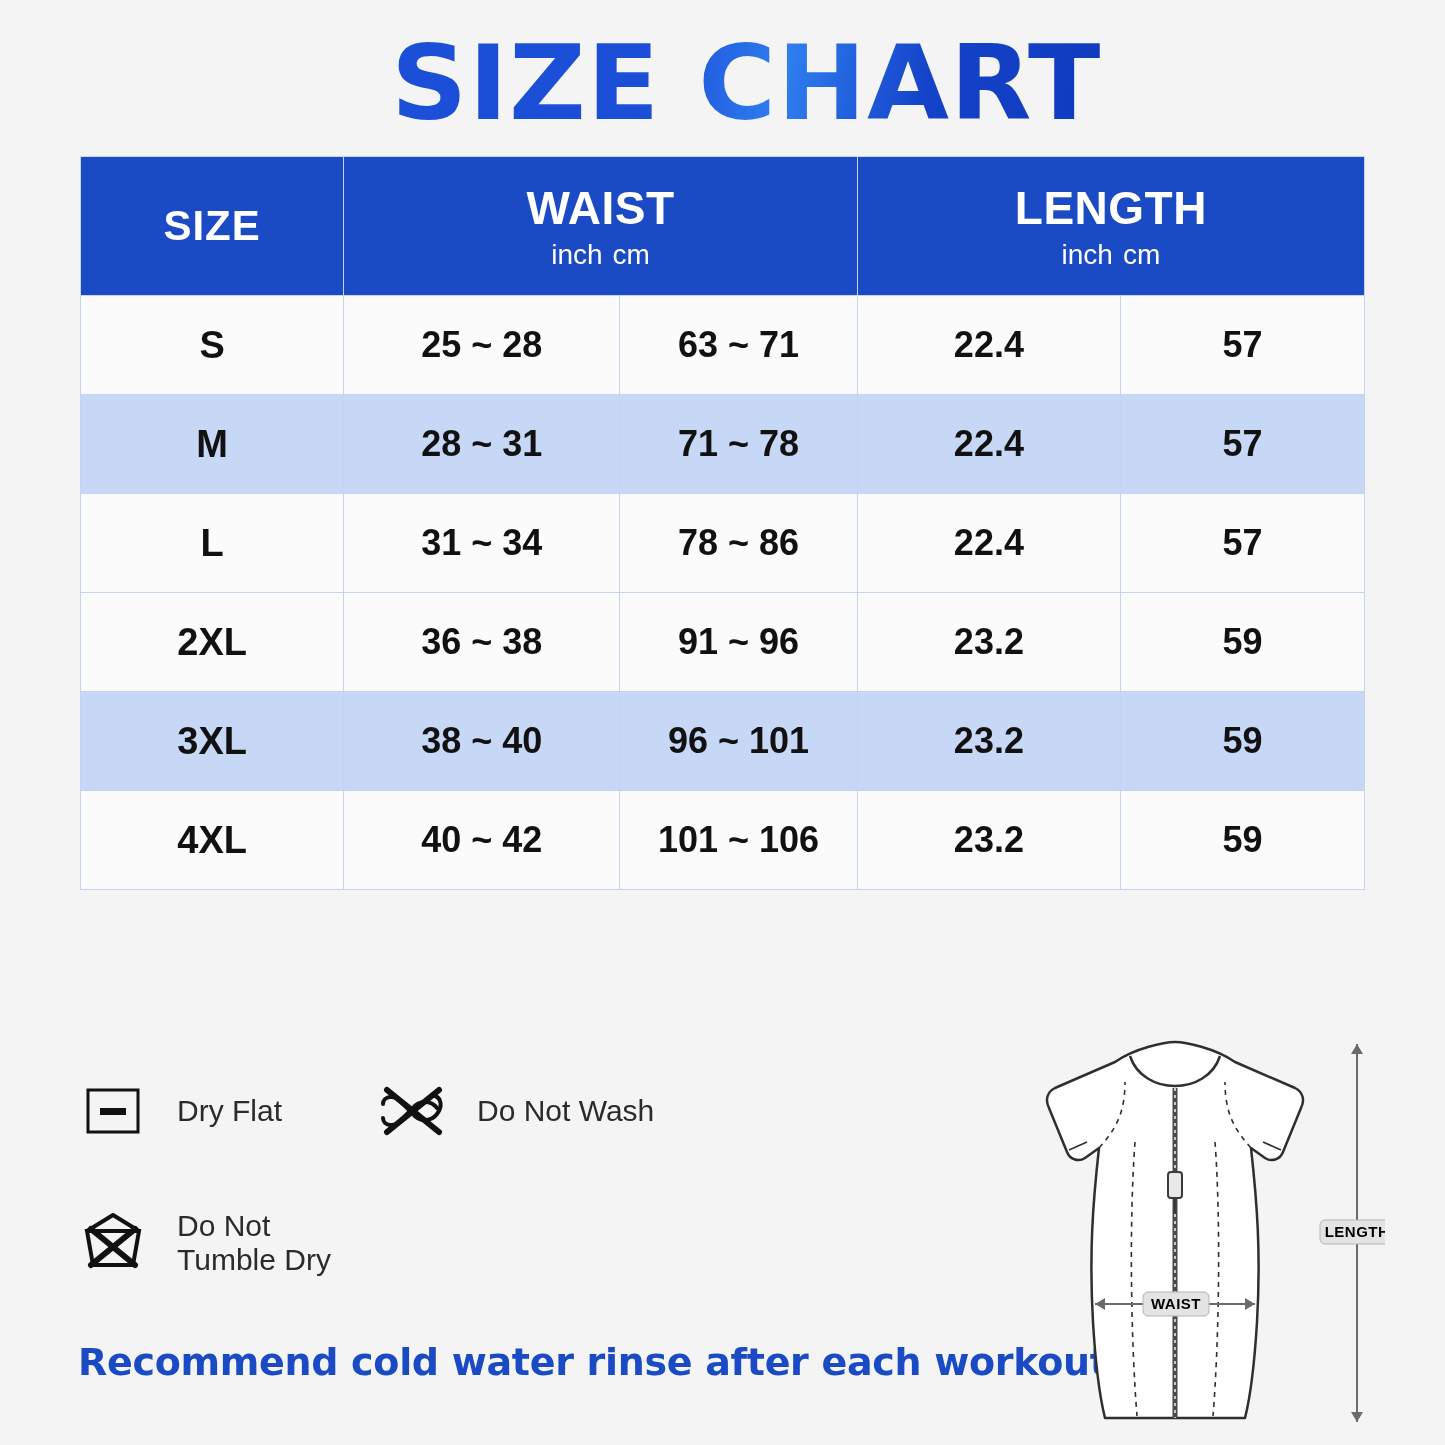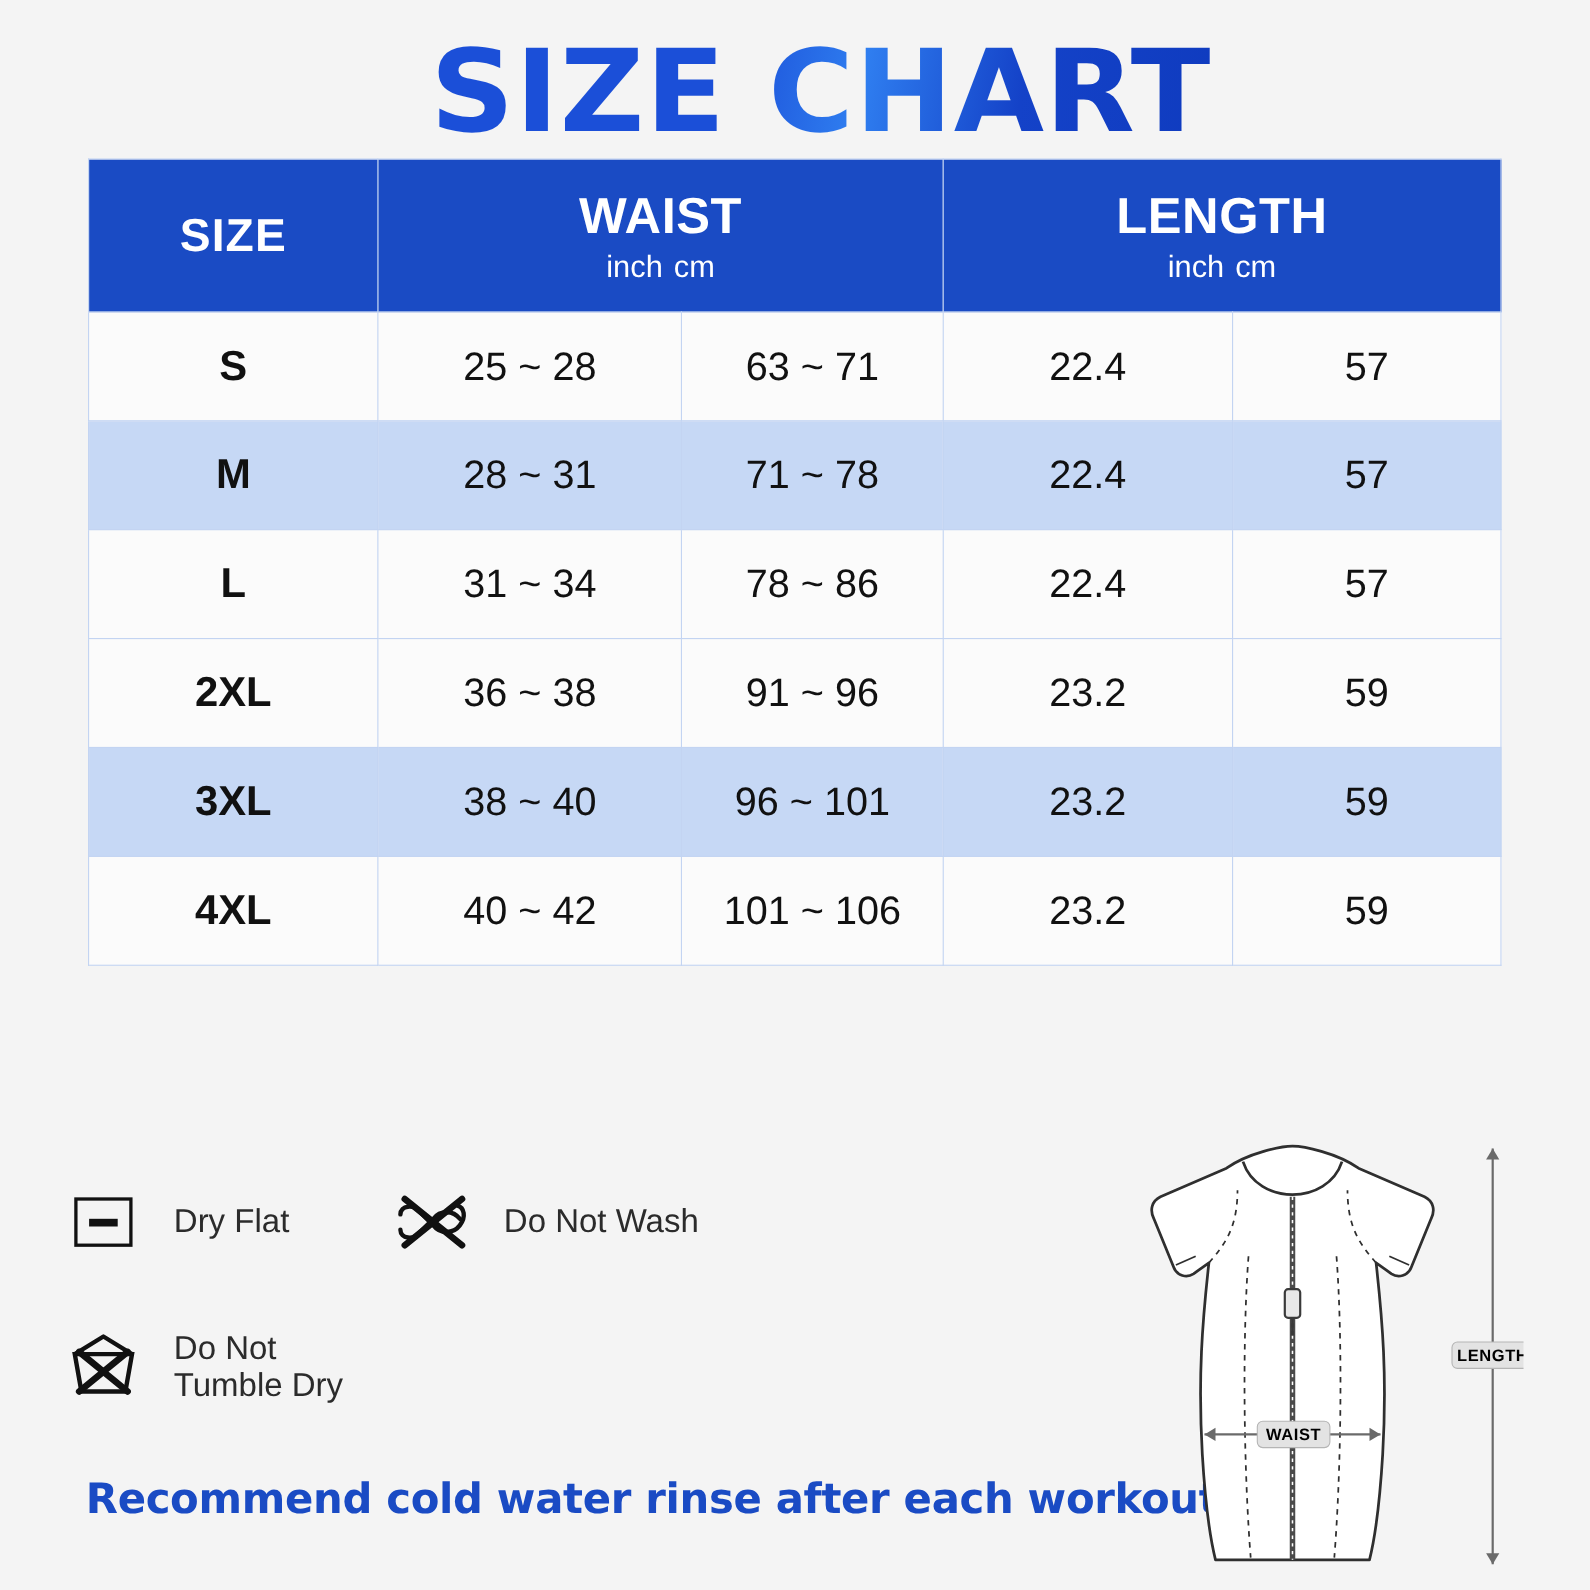--- a/index.html
+++ b/index.html
@@ -30,21 +30,21 @@
     -webkit-background-clip: text;
     background-clip: text;
     color: transparent;
     -webkit-text-fill-color: transparent;
     font-family: "DejaVu Sans", sans-serif;
     transform: scaleX(1.02);
   }
 
   
   .table-wrap {
-    margin: 0 auto 0 auto;
+    margin: 12px auto 0 auto;
     width: 1285px;
   }
   table.size-table {
     width: 100%;
     border-collapse: collapse;
     table-layout: fixed;
   }
   table.size-table th,
   table.size-table td {
     border: 1px solid #c3d4f2;
@@ -74,38 +74,38 @@
     justify-content: center;
     font-size: 28px;
     font-weight: 400;
     padding: 0 24px;
   }
   .group-units span:first-child { margin-right: 10px; }
 
   tbody td {
     height: 96px;
     font-size: 36px;
-    font-weight: 400;
+    font-weight: 700;
     color: #111;
   }
   tbody tr.odd td { background: #fbfbfb; }
   tbody tr.even td { background: #c6d8f5; }
   tbody td.size-cell { font-size: 38px; font-weight: 700; }
 
   
   col.c-size { width: 20.5%; }
   col.c-wi   { width: 21.5%; }
   col.c-wc   { width: 18.5%; }
   col.c-li   { width: 20.5%; }
   col.c-lc   { width: 19%; }
 
   
   .care-area {
     position: absolute;
-    left: 56px;
+    left: 75px;
     top: 1045px;
     width: 880px;
   }
   .care-grid {
     display: grid;
     grid-template-columns: 300px 1fr;
     grid-template-rows: 132px 132px;
     align-items: center;
   }
   .care-item {

